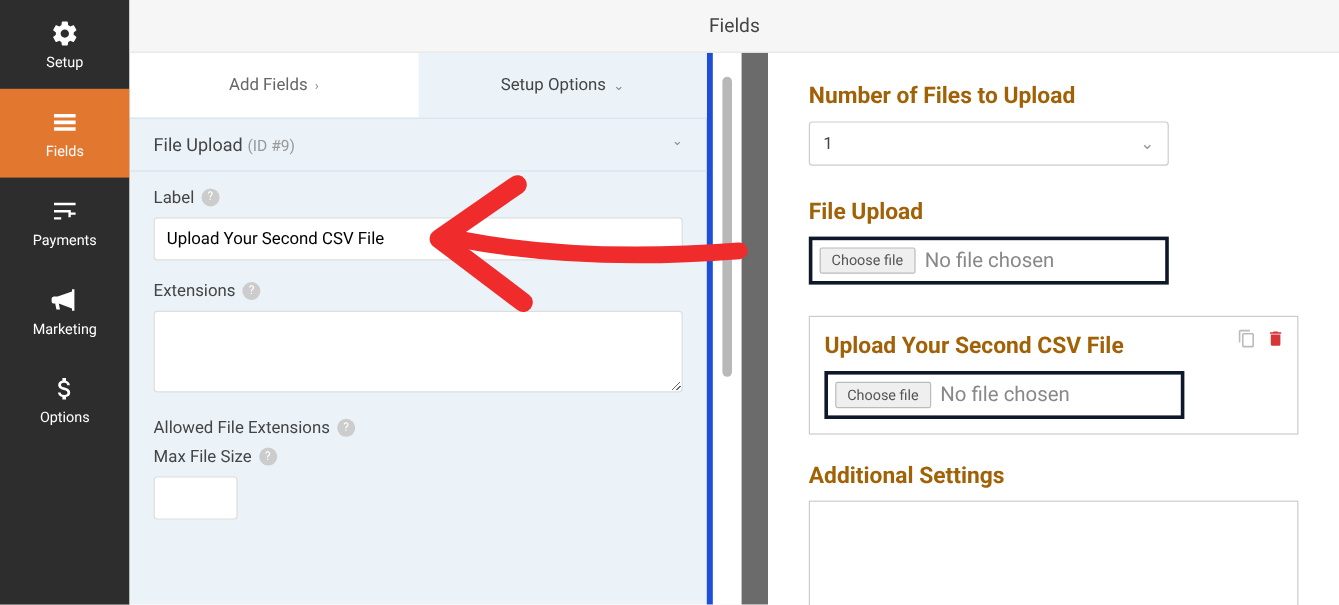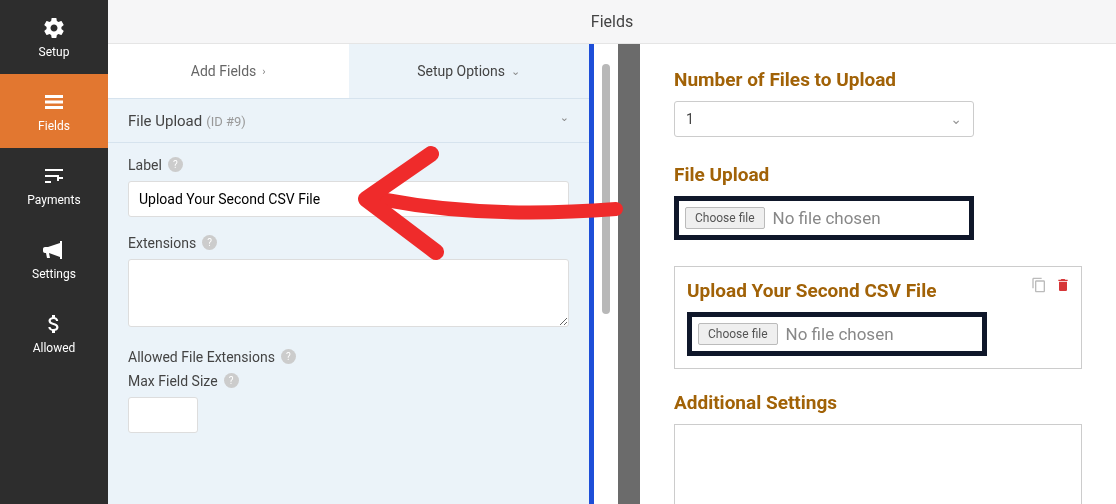--- a/index.html
+++ b/index.html
@@ -27,21 +27,21 @@
 .help{width:15px;height:15px;border-radius:50%;background:#ccc;color:#fff;font-size:10px;display:inline-flex;align-items:center;justify-content:center}
 .txt-input{width:100%;padding:9px 10px;border:1px solid #ddd;border-radius:3px;font-size:14px;background:#fff;margin-bottom:18px}
 .txt-area{width:100%;height:68px;padding:8px 10px;border:1px solid #ddd;border-radius:3px;font-size:14px;background:#fff;margin-bottom:18px;resize:both}
 .small-input{width:70px;padding:9px 10px;border:1px solid #ddd;border-radius:3px;font-size:14px;background:#fff}
 .scroll-gutter{width:24px;background:#fff;display:flex;justify-content:center;padding-top:20px}
 .scroll-thumb{width:8px;height:250px;background:#b8b8b8;border-radius:4px}
 .divider{width:22px;background:#6b6b6b}
 .preview{flex:1;background:#fff;padding:24px 34px;overflow:auto}
 .pv-label{font-size:19px;font-weight:700;color:#a16207;margin-bottom:10px}
 .pv-select{width:300px;padding:9px 11px;border:1px solid #ccc;border-radius:3px;font-size:14px;background:#fff;display:flex;justify-content:space-between;align-items:center;color:#444;margin-bottom:26px}
-.pv-file{width:300px;padding:6px;border:5px solid #0f172a;display:flex;align-items:center;gap:8px;font-size:13px;margin-bottom:26px;background:#fff}
+.pv-file{width:300px;padding:6px;border:3px solid #0f172a;display:flex;align-items:center;gap:8px;font-size:13px;margin-bottom:26px;background:#fff}
 .choose-btn{padding:3px 9px;background:#efefef;border:1px solid #bbb;border-radius:2px;font-size:12px;color:#555}
 .no-file{color:#888;font-size:17px}
 .pv-selected{border:1px solid #ccc;padding:12px;position:relative;margin-bottom:22px}
 .pv-selected .pv-label{margin-bottom:10px}
 .sel-tools{position:absolute;top:10px;right:10px;display:flex;gap:8px}
 .tool{width:16px;height:16px;cursor:pointer}
 .pv-textarea{width:100%;height:96px;border:1px solid #ccc;padding:8px}
 
 .arrow{position:absolute;left:336px;top:144px;width:290px;height:120px;pointer-events:none;z-index:10}
 </style>
@@ -73,29 +73,29 @@
           </svg>
       </span>
       <span>Payments</span>
     </div>
     <div class="sb-item">
       <span class="sb-icon">
         <svg viewBox="0 0 24 24" width="24" height="24">
             <path d="M18 3v2L6 9H3c-1.1 0-2 .9-2 2v2c0 1.1.9 2 2 2h1l1 5h3l-1-5 11 4v2h2V3h-2z"></path>
           </svg>
       </span>
-      <span>Settings</span>
+      <span>Marketing</span>
     </div>
     <div class="sb-item">
       <span class="sb-icon">
         <svg viewBox="0 0 24 24" width="24" height="24">
             <path d="M11.8 10.9c-2.27-.59-3-1.2-3-2.15 0-1.09 1.01-1.85 2.7-1.85 1.78 0 2.44.85 2.5 2.1h2.21c-.07-1.72-1.12-3.3-3.21-3.81V3h-3v2.16c-1.94.42-3.5 1.68-3.5 3.61 0 2.31 1.91 3.46 4.7 4.13 2.5.6 3 1.48 3 2.41 0 .69-.49 1.79-2.7 1.79-2.06 0-2.87-.92-2.98-2.1H6.32c.12 2.19 1.76 3.42 3.68 3.83V21h3v-2.15c1.95-.37 3.5-1.5 3.5-3.55 0-2.84-2.43-3.81-4.7-4.4z"></path>
           </svg>
       </span>
-      <span>Allowed</span>
+      <span>Options</span>
     </div>
   </div>
 
   <div class="main">
     <div class="topbar">
         <span>Fields</span>
       </div>
     <div class="body">
       <div class="leftpanel">
         <div class="tabs">
@@ -121,21 +121,21 @@
           <div class="fld-label">
               <span>Extensions</span>
               <span class="help">?</span>
             </div>
           <textarea class="txt-area" style=""></textarea>
           <div class="fld-label">
               <span>Allowed File Extensions</span>
               <span class="help">?</span>
             </div>
           <div class="fld-label">
-              <span>Max Field Size</span>
+              <span>Max File Size</span>
               <span class="help">?</span>
             </div>
           <input class="small-input" style="">
         </div>
       </div>
 
       <div class="scroll-gutter">
         <div class="scroll-thumb"></div>
       </div>
       <div class="divider"></div>

